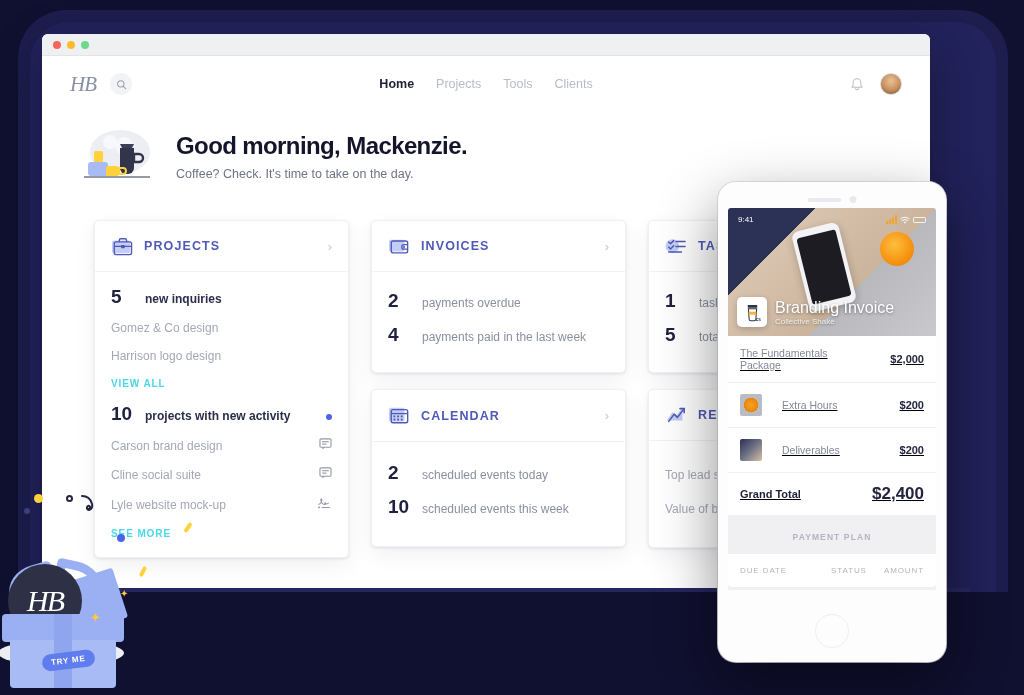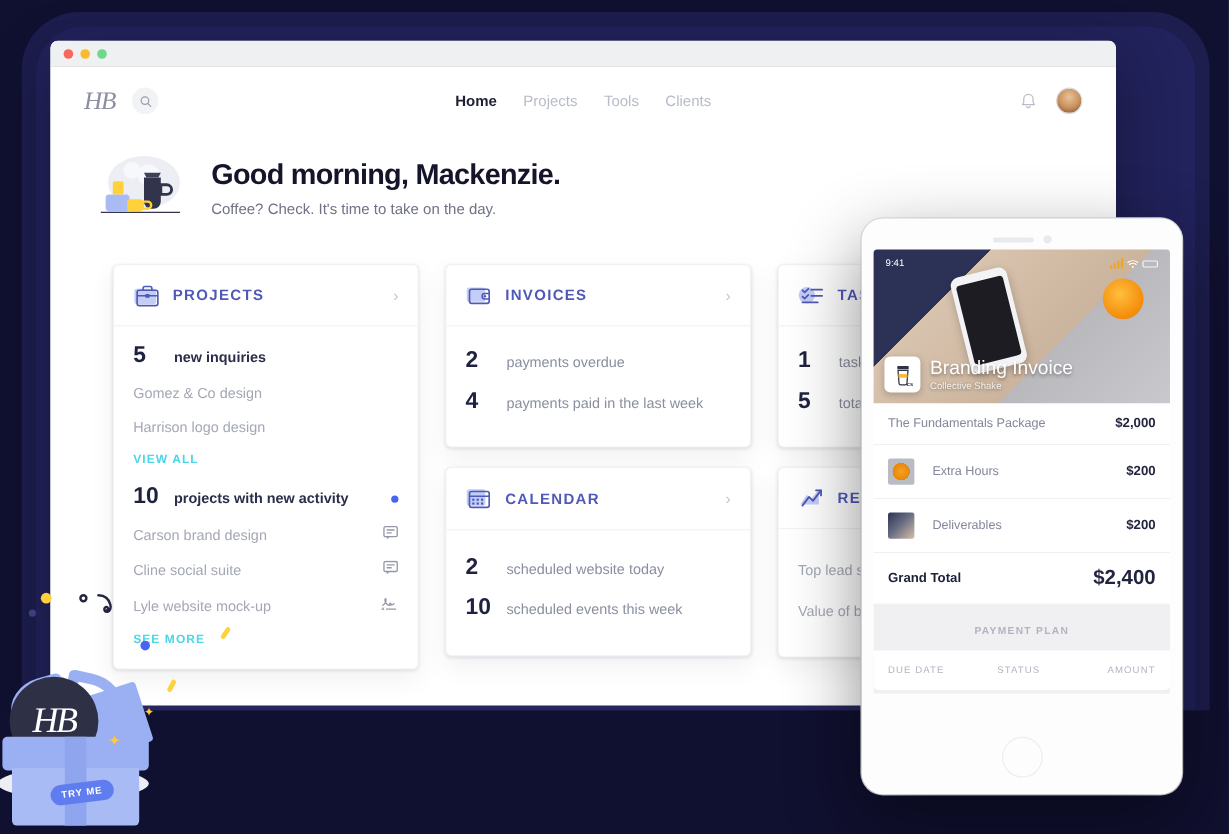--- a/index.html
+++ b/index.html
@@ -128,21 +128,21 @@
   .sub-item .ico { margin-left: auto; color: #9497a6; }
   .linkall {
     font-size: 10px; letter-spacing: .9px; color: #4ad7e8;
     padding: 8px 0 2px 0; font-weight: bold;
   }
   .spacer-lg { height: 12px; }
 
   
   .phone {
     position: absolute; left: 718px; top: 182px;
-    width: 267px; height: 480px;
+    width: 228px; height: 480px;
     background: #fdfdfe;
     border-radius: 18px;
     box-shadow: 0 22px 60px rgba(0,0,0,.45), 0 0 0 1px #e6e7ec;
     padding: 26px 8px 0 8px;
     overflow: hidden;
   }
   .phone-notch {
     position: absolute; left: 50%; transform: translateX(-50%); top: 14px;
     display: flex; align-items: center; gap: 8px;
   }
@@ -183,23 +183,23 @@
   }
   .hero-badge {
     width: 30px; height: 30px; border-radius: 5px; background: #fff;
     display: flex; align-items: center; justify-content: center;
     box-shadow: 0 2px 6px rgba(0,0,0,.2);
   }
   .hero-title { color: #fff; font-size: 16px; font-weight: normal; text-shadow: 0 1px 3px rgba(0,0,0,.4); }
   .hero-sub { color: rgba(255,255,255,.82); font-size: 8px; text-shadow: 0 1px 3px rgba(0,0,0,.4); }
 
   .inv-row {
-    display: flex; align-items: center; gap: 15px;
+    display: flex; align-items: center; gap: 20px;
     padding: 11px 12px; border-bottom: 1px solid #f0f0f3;
-    background: #fff; margin: 0 2px;
+    background: #fff; margin: 0 2px; text-decoration: underline;
   }
   .inv-name { font-size: 10.5px; color: #83879a; }
   .inv-amt { margin-left: auto; font-size: 11px; font-weight: bold; color: #23253f; }
   .inv-row.total .inv-name { color: #1e2039; font-weight: bold; font-size: 11px; }
   .inv-row.total .inv-amt { font-size: 17px; }
   .thumb { width: 22px; height: 22px; border-radius: 2px; background: #c9ccd3; }
   .thumb.a { background: radial-gradient(circle at 50% 50%, #f6a21e 0%, #e8860c 46%, #b9bcc3 47%); }
   .thumb.b { background: linear-gradient(135deg, #2c3153 0%, #6b6f84 48%, #d8c0a4 100%); }
 
   .plan-wrap { background: #f0f0f3; margin: 0 2px; padding: 16px 12px 0 12px; height: 74px; }
@@ -447,21 +447,21 @@
               <rect x="6" y="15" width="2" height="2" fill="#4f59b8"></rect>
               <rect x="10" y="15" width="2" height="2" fill="#4f59b8"></rect>
               <rect x="14" y="15" width="2" height="2" fill="#4f59b8"></rect>
             </svg>
             <span class="card-title">CALENDAR</span>
             <span class="chev">›</span>
           </div>
           <div class="card-body" style="padding-top:20px;padding-bottom:22px;">
             <div class="stat" style="margin-bottom:12px;">
               <span class="num">2</span>
-              <span class="lbl">scheduled website today</span>
+              <span class="lbl">scheduled events today</span>
             </div>
             <div class="stat">
               <span class="num">10</span>
               <span class="lbl">scheduled events this week</span>
             </div>
           </div>
         </div>
       </div>
 
       <div class="col">

